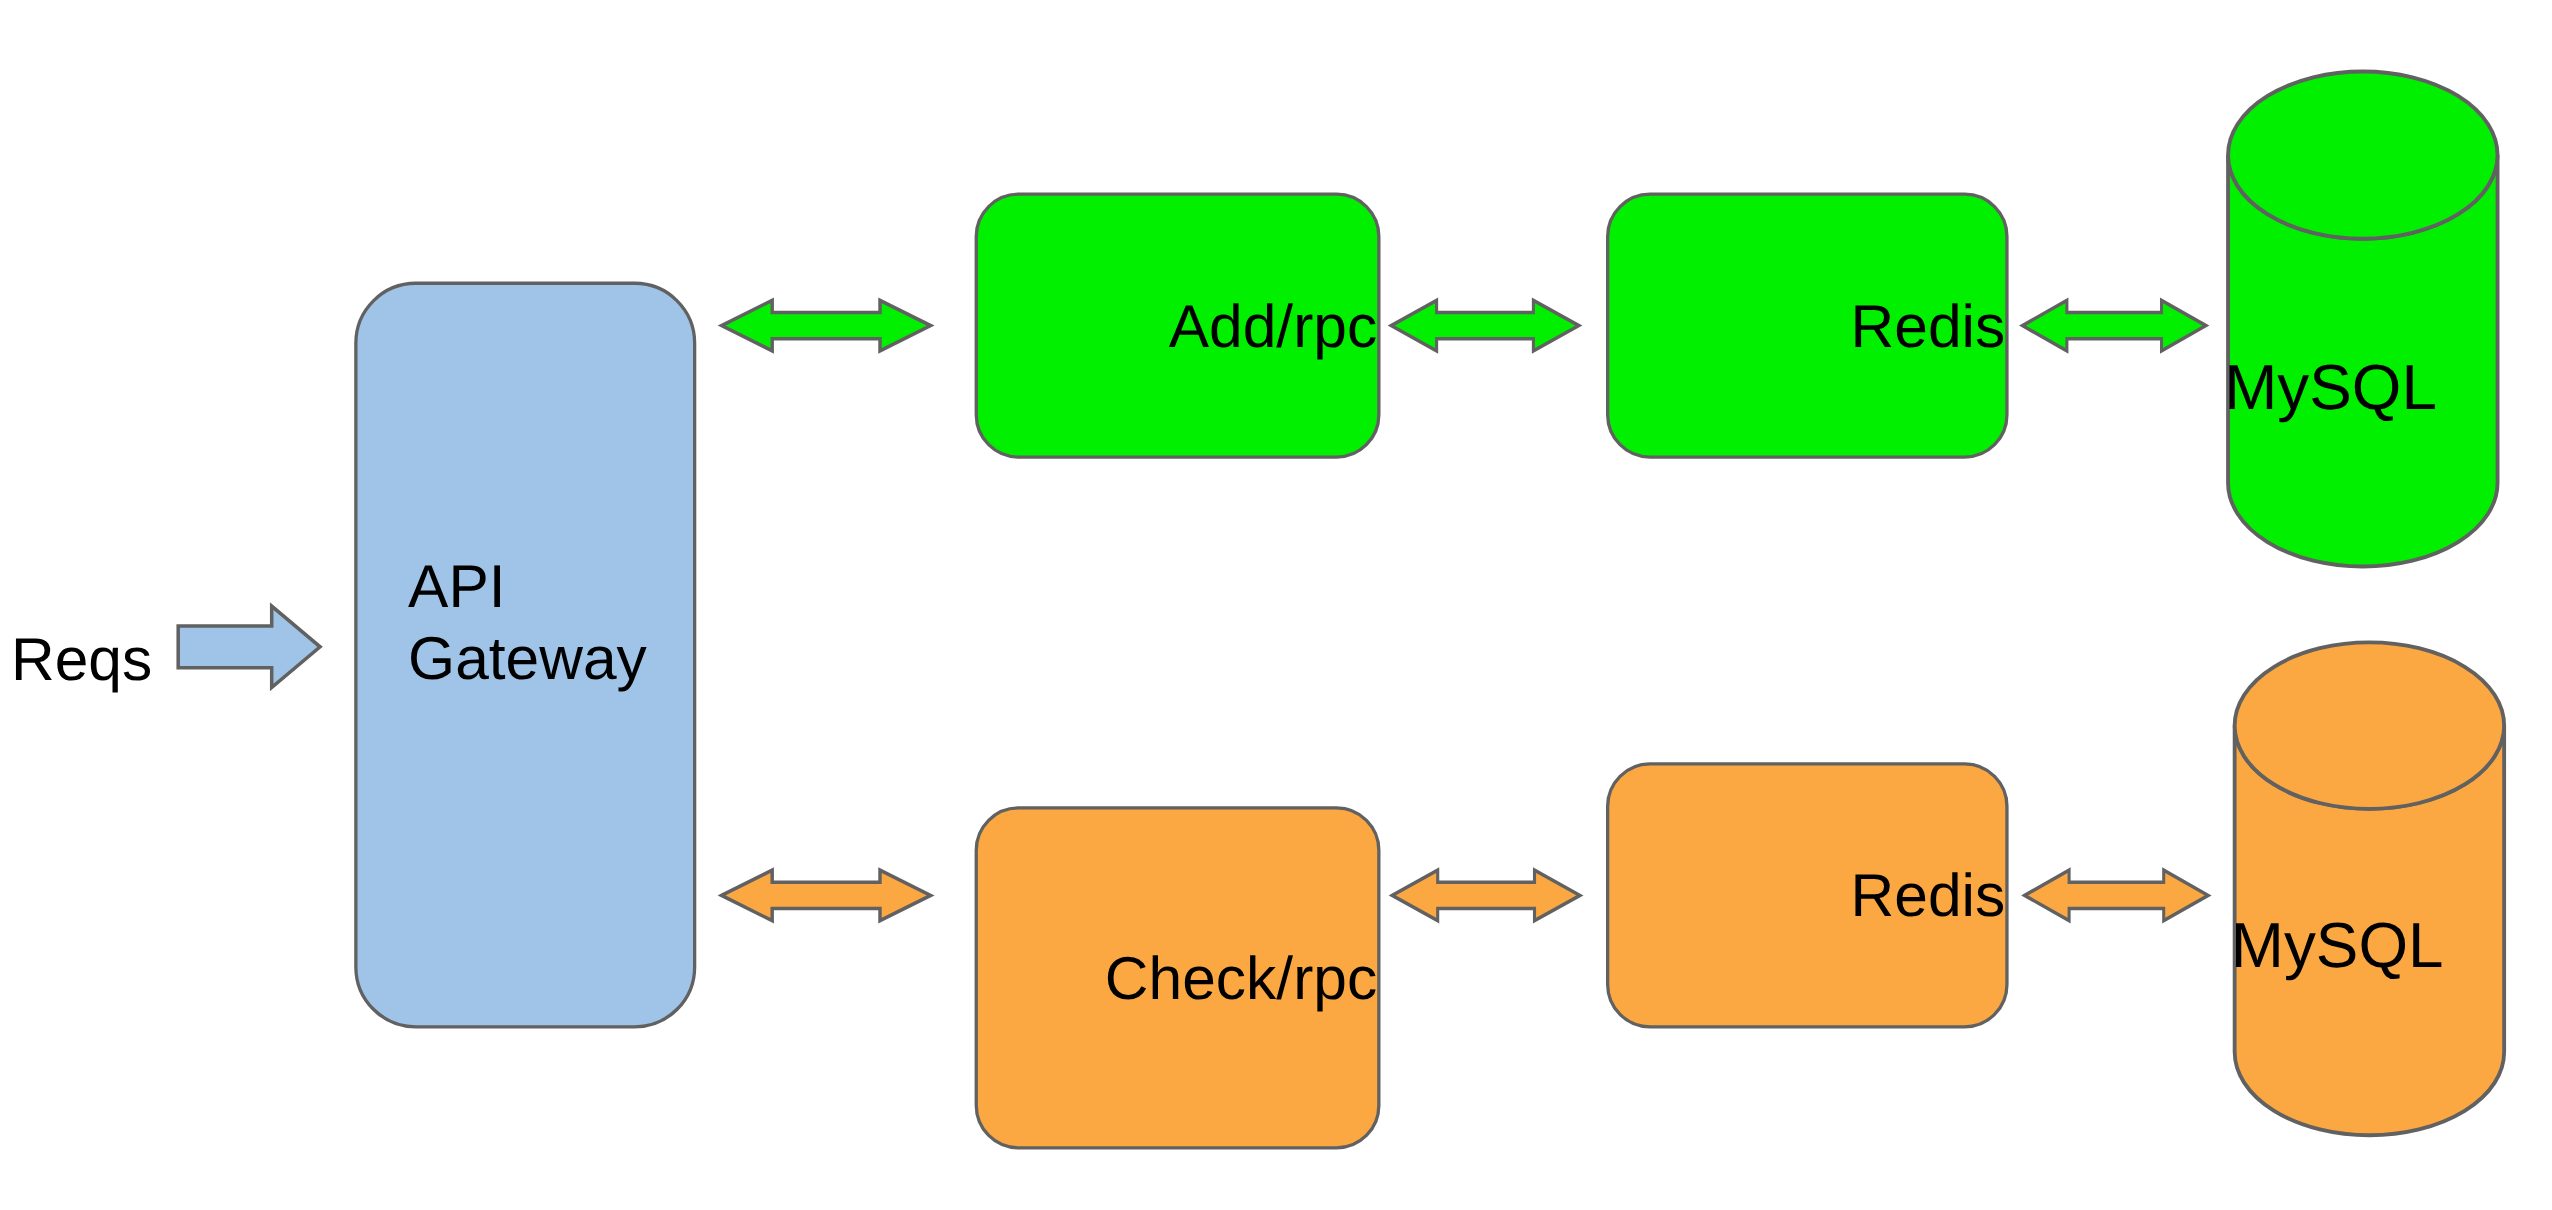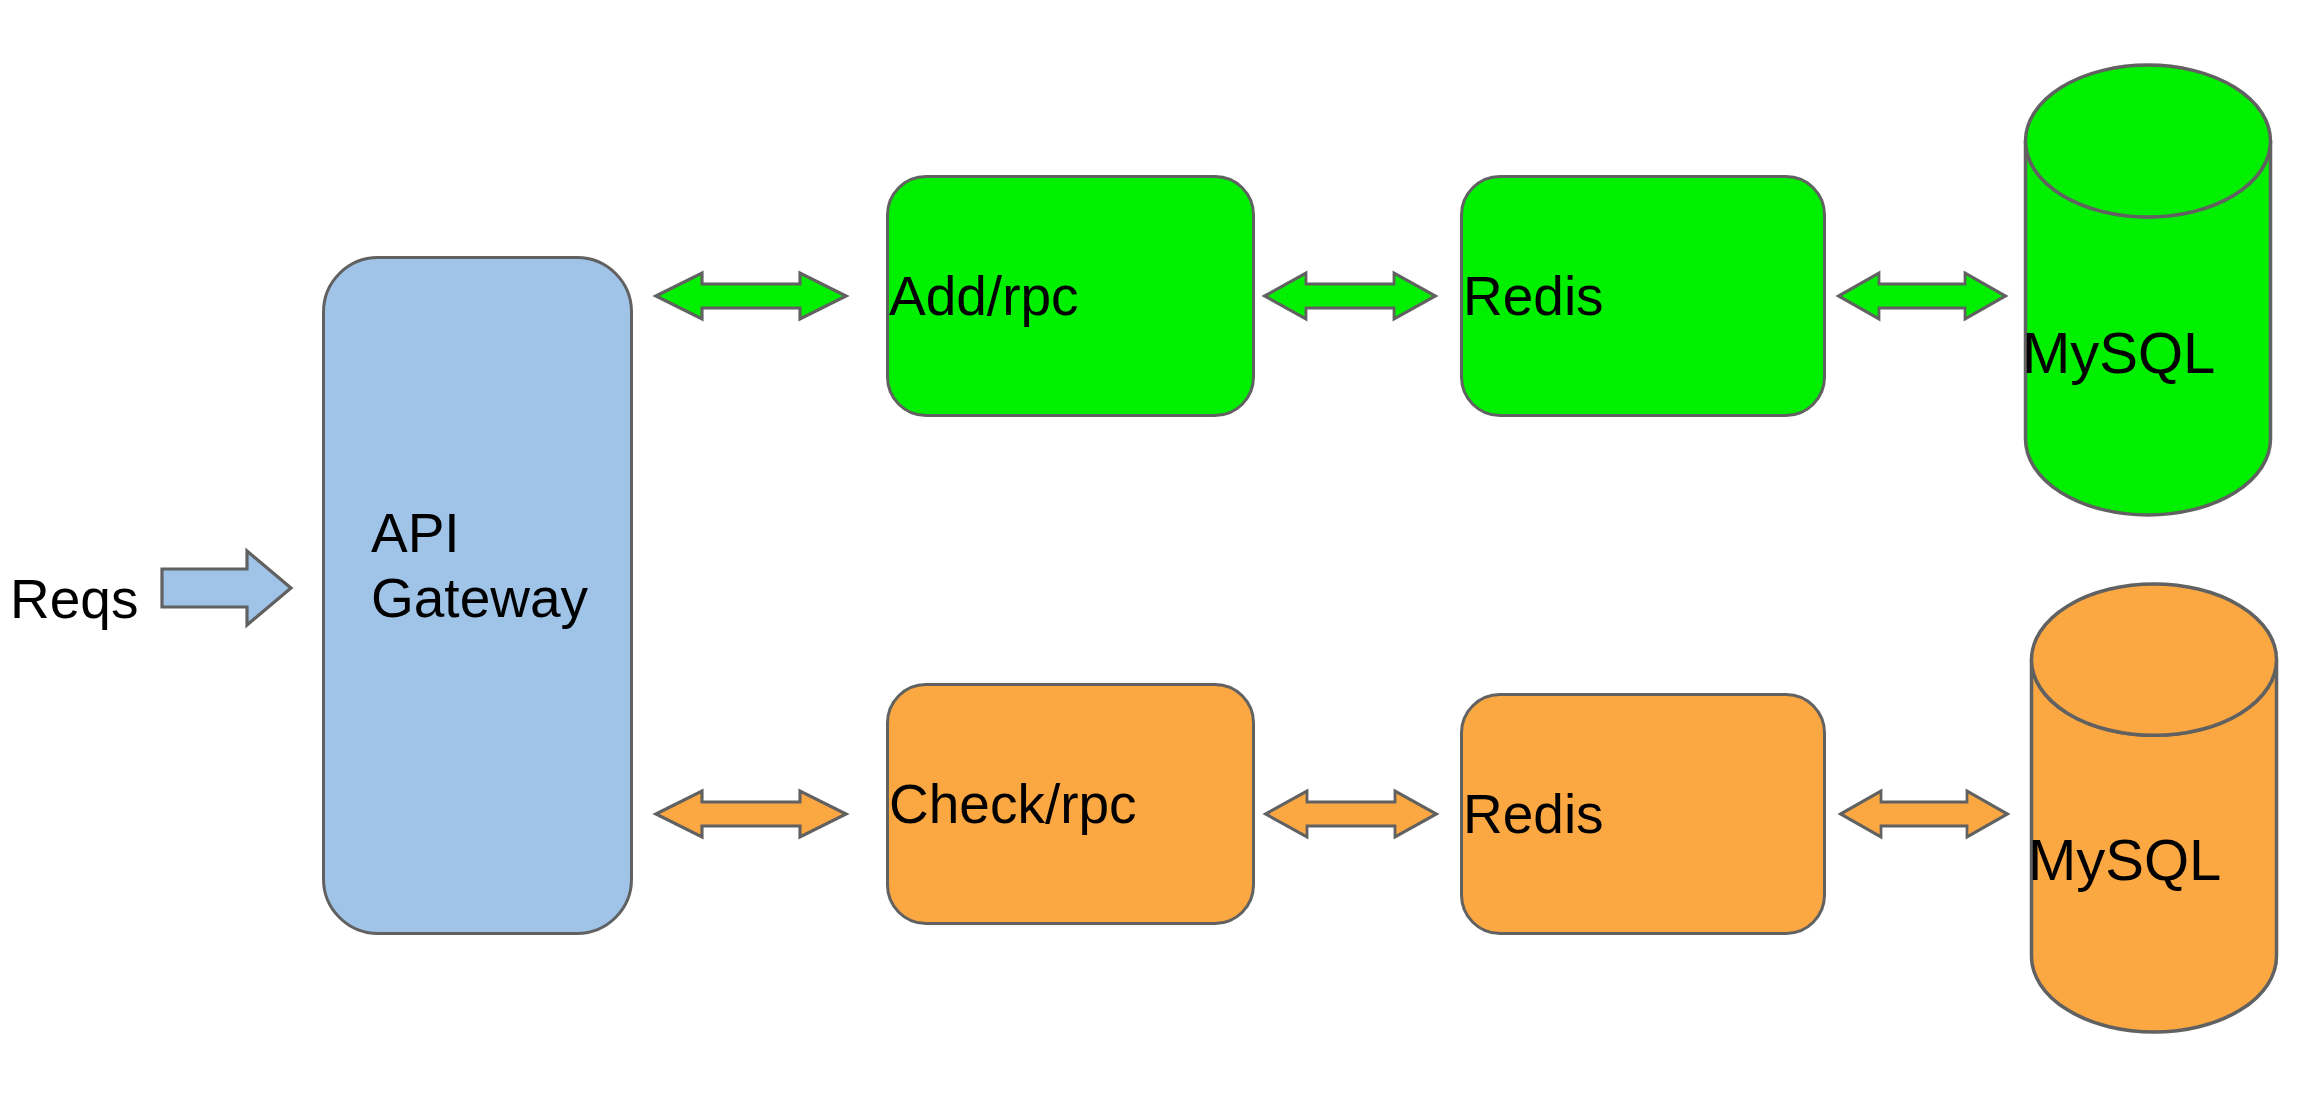--- a/index.html
+++ b/index.html
@@ -28,21 +28,21 @@
     line-height: 1.1;
     color: var(--c-text);
     white-space: nowrap;
   }
 
   .node {
     position: absolute;
     border: 3.5px solid var(--c-outline);
     display: flex;
     align-items: center;
-    justify-content: flex-start;
+    justify-content: flex-end;
   }
   .node .node-label {
     font-size: 55px;
     line-height: 1.18;
     color: var(--c-text);
   }
 
   .gateway {
     border-radius: 56px;
     background: var(--c-blue);
@@ -114,21 +114,21 @@
       <path class="cyl-body" d="M3.5,80 V378 A122.5,76 0 0 0 248.5,378 V80 A122.5,76 0 0 1 3.5,80 Z"></path>
       <ellipse class="cyl-top" cx="126" cy="80" rx="122.5" ry="76"></ellipse>
     </svg>
     <div class="cyl-label" style="top:258px;">MySQL</div>
   </div>
 
   <svg class="arrow fill-orange" style="left:653px; top:788px;" width="196" height="52" viewBox="0 0 200 52" preserveAspectRatio="none">
     <polygon points="3,26 50,3 50,14 150,14 150,3 197,26 150,49 150,38 50,38 50,49"></polygon>
   </svg>
 
-  <div class="node service-box bg-orange" style="left:886px; top:683px; width:369px; height:242px;">
+  <div class="node service-box bg-orange" style="left:886px; top:733px; width:369px; height:312px;">
     <div class="node-label">Check/rpc</div>
   </div>
 
   <svg class="arrow fill-orange" style="left:1263px; top:788px;" width="176" height="52" viewBox="0 0 200 52" preserveAspectRatio="none">
     <polygon points="3,26 50,3 50,14 150,14 150,3 197,26 150,49 150,38 50,38 50,49"></polygon>
   </svg>
 
   <div class="node service-box bg-orange" style="left:1460px; top:693px; width:366px; height:242px;">
     <div class="node-label">Redis</div>
   </div>

